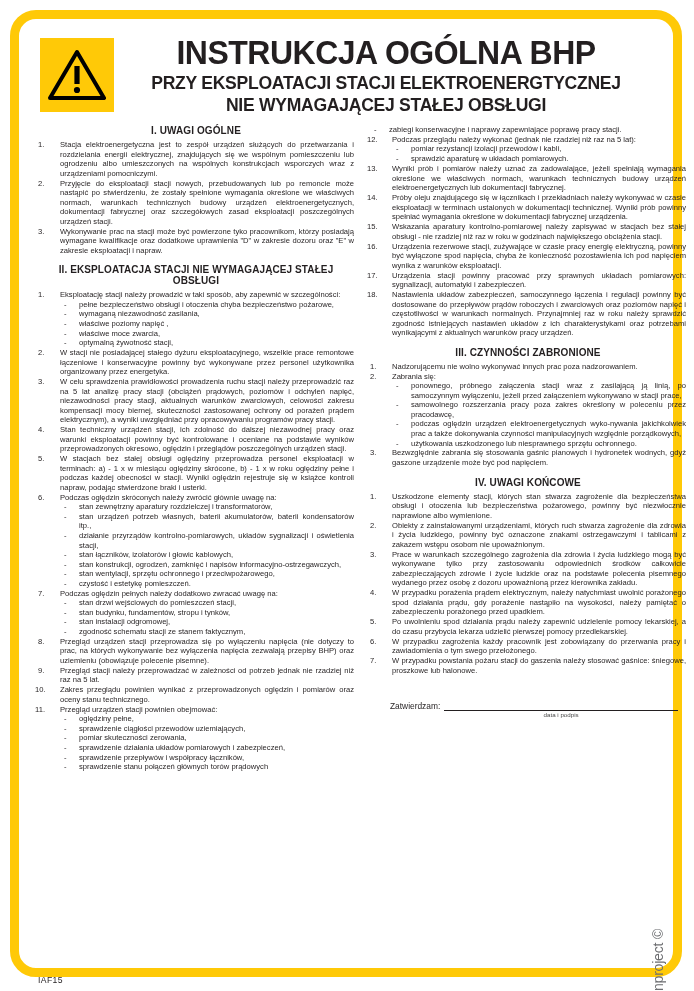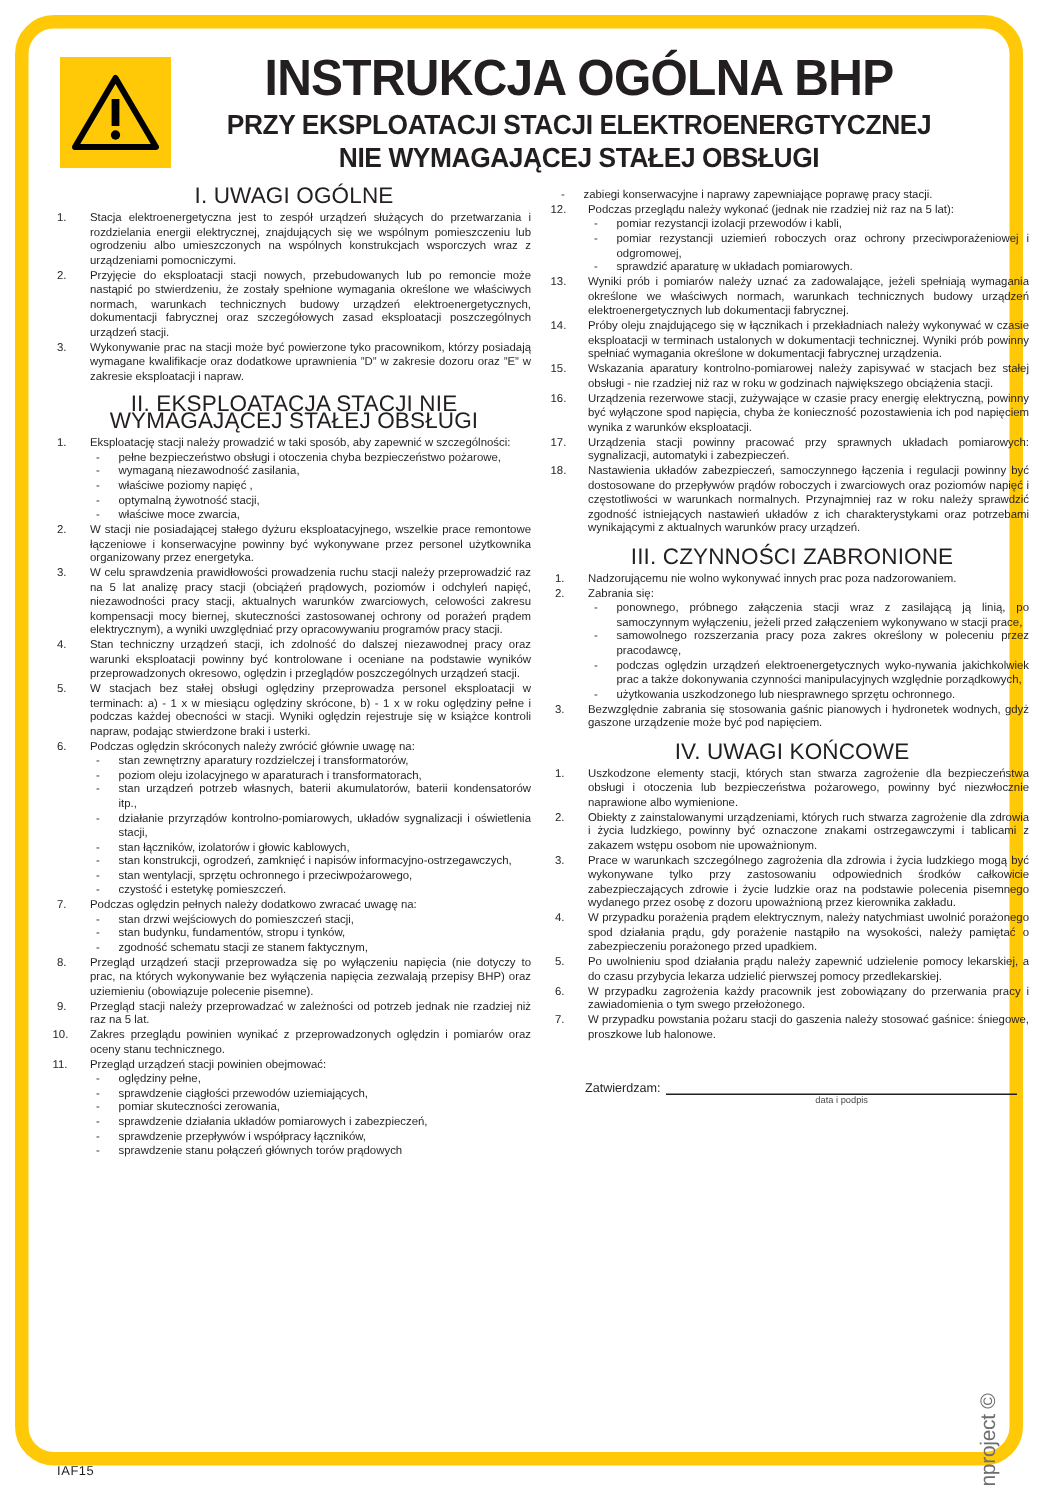--- a/index.html
+++ b/index.html
@@ -111,22 +111,22 @@
     margin-top: 10px;
     padding: 0 4px 0 6px;
   }
   .col {
     width: 316px;
     flex: 0 0 316px;
   }
 
   .sec-head {
     text-align: center;
-    font-weight: normal;
-    font-size: 15px;
+    font-weight: bold;
+    font-size: 10px;
     line-height: 11px;
     letter-spacing: 0.1px;
     margin: 9px 0 4px 0;
     color: #231f20;
   }
   .sec-head.first { margin-top: 0; }
 
   ol.numlist {
     list-style: none;
     margin: 0;
@@ -264,47 +264,47 @@
         </ol>
 
         <div class="sec-head">II. EKSPLOATACJA STACJI NIE WYMAGAJĄCEJ STAŁEJ OBSŁUGI</div>
         <ol class="numlist">
 
           <li><span class="num">1.</span><span>Eksploatację stacji należy prowadzić w taki sposób, aby zapewnić w szczególności:</span>
             <ul class="dashlist">
               <li>pełne bezpieczeństwo obsługi i otoczenia chyba bezpieczeństwo pożarowe,</li>
               <li class="last-of-para">wymaganą niezawodność zasilania,</li>
               <li class="last-of-para">właściwe poziomy napięć ,</li>
+              <li class="last-of-para">właściwe moce zwarcia,</li>
               <li class="last-of-para">optymalną żywotność stacji,</li>
-              <li class="last-of-para">właściwe moce zwarcia,</li>
             </ul>
           </li>
 
           <li><span class="num">2.</span><span>W stacji nie posiadającej stałego dyżuru eksploatacyjnego, wszelkie prace remontowe łączeniowe i konserwacyjne powinny być wykonywane przez personel użytkownika organizowany przez energetyka.</span></li>
           <li><span class="num">3.</span><span>W celu sprawdzenia prawidłowości prowadzenia ruchu stacji należy przeprowadzić raz na 5 lat analizę pracy stacji (obciążeń prądowych, poziomów i odchyleń napięć, niezawodności pracy stacji, aktualnych warunków zwarciowych, celowości zakresu kompensacji mocy biernej, skuteczności zastosowanej ochrony od porażeń prądem elektrycznym), a wyniki uwzględniać przy opracowywaniu programów pracy stacji.</span></li>
           <li><span class="num">4.</span><span>Stan techniczny urządzeń stacji, ich zdolność do dalszej niezawodnej pracy oraz warunki eksploatacji powinny być kontrolowane i oceniane na podstawie wyników przeprowadzonych okresowo, oględzin i przeglądów poszczególnych urządzeń stacji.</span></li>
           <li><span class="num">5.</span><span>W stacjach bez stałej obsługi oględziny przeprowadza personel eksploatacji w terminach: a) - 1 x w miesiącu oględziny skrócone, b) - 1 x w roku oględziny pełne i podczas każdej obecności w stacji. Wyniki oględzin rejestruje się w książce kontroli napraw, podając stwierdzone braki i usterki.</span></li>
 
           <li><span class="num">6.</span><span class="last-of-para">Podczas oględzin skróconych należy zwrócić głównie uwagę na:</span>
             <ul class="dashlist">
               <li class="last-of-para">stan zewnętrzny aparatury rozdzielczej i transformatorów,</li>
-              <li class="last-of-para">poziom oleju izolacyjnego w aparaturach i transformatorach,</li>
               <li>stan urządzeń potrzeb własnych, baterii akumulatorów, baterii kondensatorów itp.,</li>
               <li>działanie przyrządów kontrolno-pomiarowych, układów sygnalizacji i oświetlenia stacji,</li>
               <li class="last-of-para">stan łączników, izolatorów i głowic kablowych,</li>
               <li>stan konstrukcji, ogrodzeń, zamknięć i napisów informacyjno-ostrzegawczych,</li>
               <li class="last-of-para">stan wentylacji, sprzętu ochronnego i przeciwpożarowego,</li>
               <li class="last-of-para">czystość i estetykę pomieszczeń.</li>
             </ul>
           </li>
 
           <li><span class="num">7.</span><span class="last-of-para">Podczas oględzin pełnych należy dodatkowo zwracać uwagę na:</span>
             <ul class="dashlist">
               <li class="last-of-para">stan drzwi wejściowych do pomieszczeń stacji,</li>
               <li class="last-of-para">stan budynku, fundamentów, stropu i tynków,</li>
+              <li class="last-of-para">stan instalacji odgromowej,</li>
               <li class="last-of-para">zgodność schematu stacji ze stanem faktycznym,</li>
             </ul>
           </li>
 
           <li><span class="num">8.</span><span>Przegląd urządzeń stacji przeprowadza się po wyłączeniu napięcia (nie dotyczy to prac, na których wykonywanie bez wyłączenia napięcia zezwalają przepisy BHP) oraz uziemieniu (obowiązuje polecenie pisemne).</span></li>
           <li><span class="num">9.</span><span>Przegląd stacji należy przeprowadzać w zależności od potrzeb jednak nie rzadziej niż raz na 5 lat.</span></li>
           <li><span class="num wide">10.</span><span>Zakres przeglądu powinien wynikać z przeprowadzonych oględzin i pomiarów oraz oceny stanu technicznego.</span></li>
 
           <li><span class="num wide">11.</span><span class="last-of-para">Przegląd urządzeń stacji powinien obejmować:</span>
             <ul class="dashlist">
@@ -324,21 +324,20 @@
         <ol class="numlist">
           <li style="padding-left:0">
             <ul class="dashlist">
               <li>zabiegi konserwacyjne i naprawy zapewniające poprawę pracy stacji.</li>
             </ul>
           </li>
 
           <li><span class="num wide">12.</span><span class="last-of-para">Podczas przeglądu należy wykonać (jednak nie rzadziej niż raz na 5 lat):</span>
             <ul class="dashlist">
               <li class="last-of-para">pomiar rezystancji izolacji przewodów i kabli,</li>
-              <li>pomiar rezystancji uziemień roboczych oraz ochrony przeciwporażeniowej i odgromowej,</li>
               <li class="last-of-para">sprawdzić aparaturę w układach pomiarowych.</li>
             </ul>
           </li>
 
           <li><span class="num wide">13.</span><span>Wyniki prób i pomiarów należy uznać za zadowalające, jeżeli spełniają wymagania określone we właściwych normach, warunkach technicznych budowy urządzeń elektroenergetycznych lub dokumentacji fabrycznej.</span></li>
           <li><span class="num wide">14.</span><span>Próby oleju znajdującego się w łącznikach i przekładniach należy wykonywać w czasie eksploatacji w terminach ustalonych w dokumentacji technicznej. Wyniki prób powinny spełniać wymagania określone w dokumentacji fabrycznej urządzenia.</span></li>
           <li><span class="num wide">15.</span><span>Wskazania aparatury kontrolno-pomiarowej należy zapisywać w stacjach bez stałej obsługi - nie rzadziej niż raz w roku w godzinach największego obciążenia stacji.</span></li>
           <li><span class="num wide">16.</span><span>Urządzenia rezerwowe stacji, zużywające w czasie pracy energię elektryczną, powinny być wyłączone spod napięcia, chyba że konieczność pozostawienia ich pod napięciem wynika z warunków eksploatacji.</span></li>
           <li><span class="num wide">17.</span><span>Urządzenia stacji powinny pracować przy sprawnych układach pomiarowych: sygnalizacji, automatyki i zabezpieczeń.</span></li>
           <li><span class="num wide">18.</span><span>Nastawienia układów zabezpieczeń, samoczynnego łączenia i regulacji powinny być dostosowane do przepływów prądów roboczych i zwarciowych oraz poziomów napięć i częstotliwości w warunkach normalnych. Przynajmniej raz w roku należy sprawdzić zgodność istniejących nastawień układów z ich charakterystykami oraz potrzebami wynikającymi z aktualnych warunków pracy urządzeń.</span></li>

